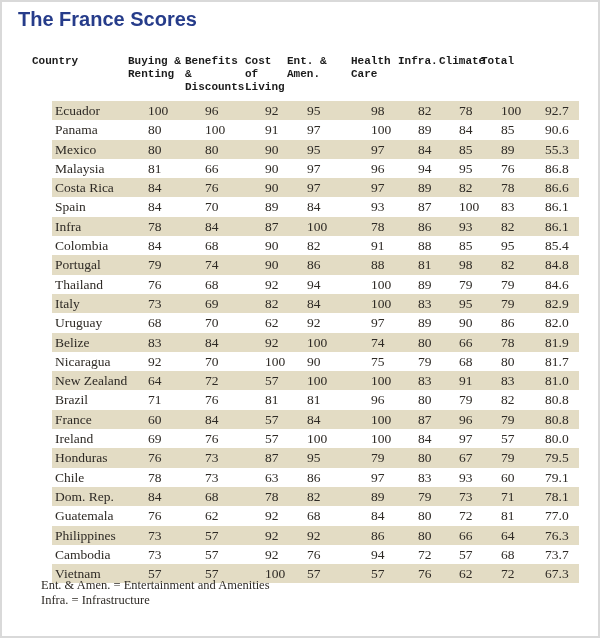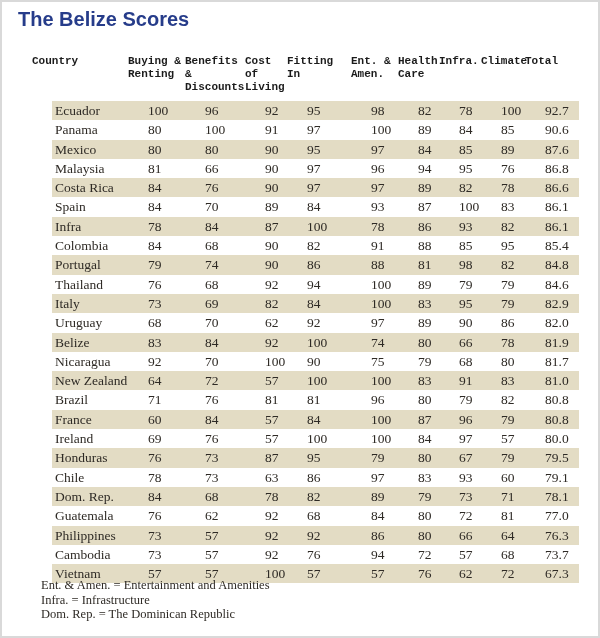--- a/index.html
+++ b/index.html
@@ -61,32 +61,31 @@
     top: 576px;
     font-size: 12.5px;
     line-height: 14.5px;
     color: #2e2a25;
   }
 </style>
 </head>
 <body>
 
 <div class="page">
-  <div class="title">The Belize Scores</div>
+  <div class="title">The France Scores</div>
 
   <div class="table-wrap">
     <div class="grid-row header-row">
         <div class="header-cell">Country</div>
         <div class="header-cell">Buying &amp;
 Renting</div>
         <div class="header-cell">Benefits &amp;
 Discounts</div>
         <div class="header-cell">Cost of
 Living</div>
-        <div class="header-cell">Fitting In</div>
         <div class="header-cell">Ent. &amp;
 Amen.</div>
         <div class="header-cell">Health
 Care</div>
         <div class="header-cell">Infra.</div>
         <div class="header-cell">Climate</div>
         <div class="header-cell">Total</div>
       </div>
     <div>
         <div class="grid-row body-row shaded">
@@ -116,21 +115,21 @@
         <div class="grid-row body-row shaded">
           <div class="cell country">Mexico</div>
           <div class="cell">80</div>
           <div class="cell">80</div>
           <div class="cell">90</div>
           <div class="cell">95</div>
           <div class="cell">97</div>
           <div class="cell">84</div>
           <div class="cell">85</div>
           <div class="cell">89</div>
-          <div class="cell">87.6</div>
+          <div class="cell">55.3</div>
         </div>
         <div class="grid-row body-row">
           <div class="cell country">Malaysia</div>
           <div class="cell">81</div>
           <div class="cell">66</div>
           <div class="cell">90</div>
           <div class="cell">97</div>
           <div class="cell">96</div>
           <div class="cell">94</div>
           <div class="cell">95</div>
@@ -388,15 +387,14 @@
           <div class="cell">62</div>
           <div class="cell">72</div>
           <div class="cell">67.3</div>
         </div>
       </div>
   </div>
 
   <div class="footnotes">
     <div>Ent. &amp; Amen. = Entertainment and Amenities</div>
     <div>Infra. = Infrastructure</div>
-    <div>Dom. Rep. = The Dominican Republic</div>
   </div>
 </div>
 
 </body></html>

